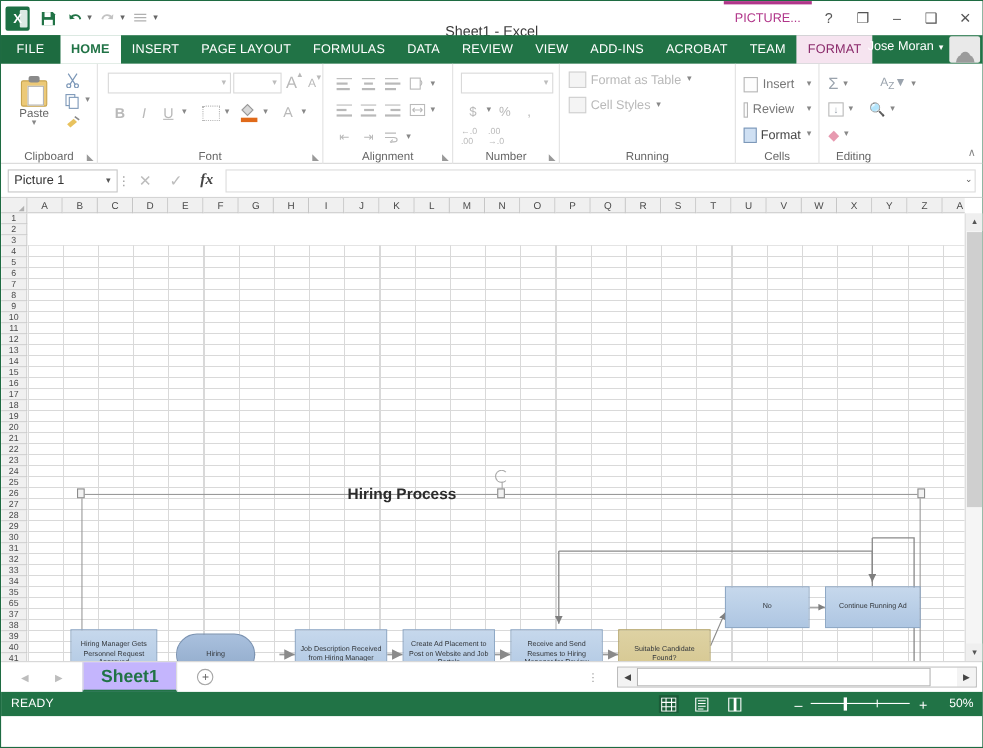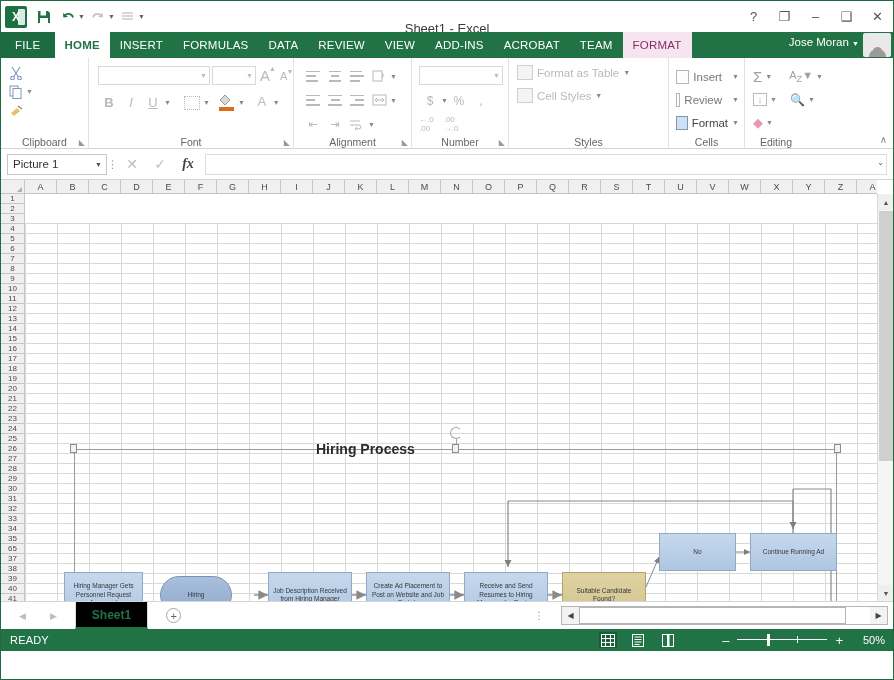--- a/index.html
+++ b/index.html
@@ -132,22 +132,22 @@
   .proc { background:linear-gradient(to bottom,#c6d8ec,#aec6e2); border:1px solid #8fa9c6; }
   .term { background:linear-gradient(to bottom,#a9c0dd,#8fa9ca); border:1px solid #7b93b2; border-radius:50px; }
   .dec  { background:linear-gradient(to bottom,#ded2a3,#d4c58e); border:1px solid #b3a368; }
   .fc-title { position:absolute; font-size:14px; color:#2b2b2b; font-weight:bold; }
 
   svg.conn { position:absolute; inset:0; width:100%; height:100%; overflow:visible; }
 
   
   .sheetbar { position:relative; height:28px; background:#fff; border-top:1px solid #d4d4d4; display:flex; align-items:center; }
   .nav-arrows { display:flex; align-items:center; gap:24px; padding:0 18px; color:#bdbdbd; font-size:9px;}
-  .sheet-tab { height:27px; line-height:27px; padding:0 16px; font-size:12px; font-weight:bold; color:#217346;
-               border-bottom:2px solid #217346; background:#000000; border-left:1px solid #ddd; border-right:1px solid #ddd;}
+  .sheet-tab { height:27px; line-height:27px; padding:0 16px; font-size:16px; font-weight:bold; color:#217346;
+               border-bottom:2px solid #217346; background:#c4b5fd; border-left:1px solid #ddd; border-right:1px solid #ddd;}
   .add-sheet { width:15px; height:15px; border:1px solid #a6a6a6; border-radius:50%; margin-left:18px;
                display:flex; align-items:center; justify-content:center; font-size:11px; color:#666; }
   .sb-split { position:absolute; left:533px; top:8px; color:#999; font-size:10px; }
   .hscroll { position:absolute; right:5px; top:4px; width:327px; height:19px; background:#fff; border:1px solid #b5b5b5; display:flex; align-items:center;}
   .hs-l,.hs-r { width:17px; height:17px; display:flex; align-items:center; justify-content:center; font-size:8px; color:#444; background:#f3f3f3;}
   .hs-track { flex:1; height:17px; background:#fff; position:relative;}
   .hs-thumb { position:absolute; left:0; top:0; width:267px; height:17px; background:#fff; border:1px solid #b5b5b5;}
 
   
   .status { position:relative; height:22px; background:#217346; color:#fff; display:flex; align-items:center; }
@@ -198,51 +198,62 @@
         <div class="qat-btn dis">
             <svg width="13" height="13" viewBox="0 0 13 13">
               <path d="M1 3h11M1 6h11M1 9h11" stroke="#b0b0b0" stroke-width="1.2"></path>
             </svg>
           </div>
         <span class="qat-caret">▼</span>
       </div>
     </div>
     <div class="tb-title">Sheet1 - Excel</div>
     <div class="tb-right">
+      <div class="ctx-tab-top">PICTURE...</div>
       <div class="win-btn">?</div>
       <div class="win-btn">❐</div>
       <div class="win-btn">–</div>
       <div class="win-btn">❑</div>
       <div class="win-btn">✕</div>
     </div>
   </div>
 
   <div class="tabsrow">
     <div class="tab-file">FILE</div>
     <div class="tab active">HOME</div>
     <div class="tab">INSERT</div>
+    <div class="tab">PAGE LAYOUT</div>
     <div class="tab">FORMULAS</div>
     <div class="tab">DATA</div>
     <div class="tab">REVIEW</div>
     <div class="tab">VIEW</div>
     <div class="tab">ADD-INS</div>
     <div class="tab">ACROBAT</div>
     <div class="tab">TEAM</div>
     <div class="tab ctx">FORMAT</div>
     <div class="user"><span>Jose Moran</span> <span class="car">▼</span></div>
     <div class="avatar">
         <div class="head"></div>
         <div class="body"></div>
       </div>
   </div>
 
   <div class="ribbon">
 
     <div class="grp" style="width:88px">
       <div class="row" style="padding-top:2px">
+        <div class="paste-btn">
+          <div class="clip-icon">
+            <div class="clip-body"></div>
+              <div class="clip-clip"></div>
+              <div class="clip-page"></div>
+          </div>
+          <div>Paste</div>
+          <div class="caret">▼</div>
+        </div>
         <div>
           <div class="mini-ic">
               <svg width="14" height="14" viewBox="0 0 14 14">
                 <path d="M3 1 L9.5 11 M11 1 L4.5 11" stroke="#7d98b8" stroke-width="1.1" fill="none"></path>
                 <circle cx="3.5" cy="12" r="1.8" fill="none" stroke="#7d98b8" stroke-width="1.1"></circle>
                 <circle cx="10.5" cy="12" r="1.8" fill="none" stroke="#7d98b8" stroke-width="1.1"></circle>
               </svg>
             </div>
           <div class="row">
               <div class="mini-ic">
@@ -403,21 +414,21 @@
       <div class="styrow">
         <span class="sty-ic"></span>
         <span>Format as Table</span>
         <span class="caret">▼</span>
       </div>
       <div class="styrow">
         <span class="sty-ic"></span>
         <span>Cell Styles</span>
         <span class="caret">▼</span>
       </div>
-      <div class="grp-label">Styles</div>
+      <div class="grp-label">Running</div>
     </div>
 
     <div class="grp" style="width:76px;padding-left:7px">
       <div class="cellrow txt-dim" style="margin-top:4px">
         <span class="cell-ic"></span>
         <span>Insert</span>
         <span class="caret" style="margin-left:6px">▼</span>
       </div>
       <div class="cellrow txt-dim">
         <span class="cell-ic"></span>
@@ -429,21 +440,21 @@
         <span style="color:#444">Format</span>
         <span class="caret">▼</span>
       </div>
       <div class="grp-label">Cells</div>
     </div>
 
     <div class="grp" style="width:auto;flex:1;padding-left:8px;border-right:none">
       <div class="editrow" style="margin-top:4px">
         <span style="font-size:15px">Σ</span>
         <span class="caret">▼</span>
-        <span style="margin-left:14px;font-size:11px">A<sub>Z</sub>▼</span>
+        <span style="margin-left:25px;font-size:11px">A<sub>Z</sub>▼</span>
         <span class="caret">▼</span>
       </div>
       <div class="editrow">
         <span style="border:1px solid #b9b9b9;width:14px;height:13px;display:inline-flex;align-items:center;justify-content:center;font-size:9px">↓</span>
         <span class="caret">▼</span>
         <span style="margin-left:10px;color:#333">🔍</span>
         <span class="caret">▼</span>
       </div>
       <div class="editrow">
         <span style="color:#e79ab0;font-size:13px">◆</span>

